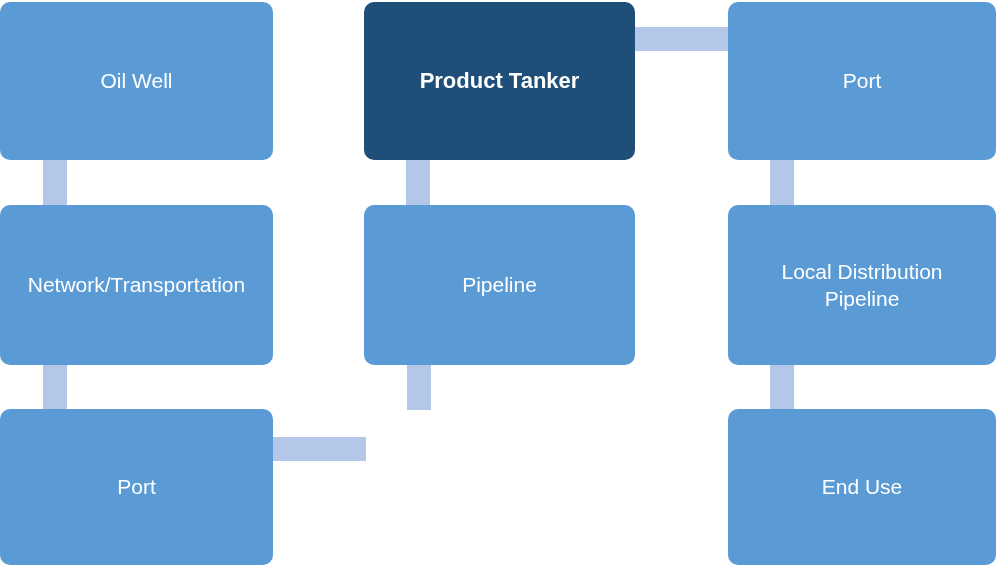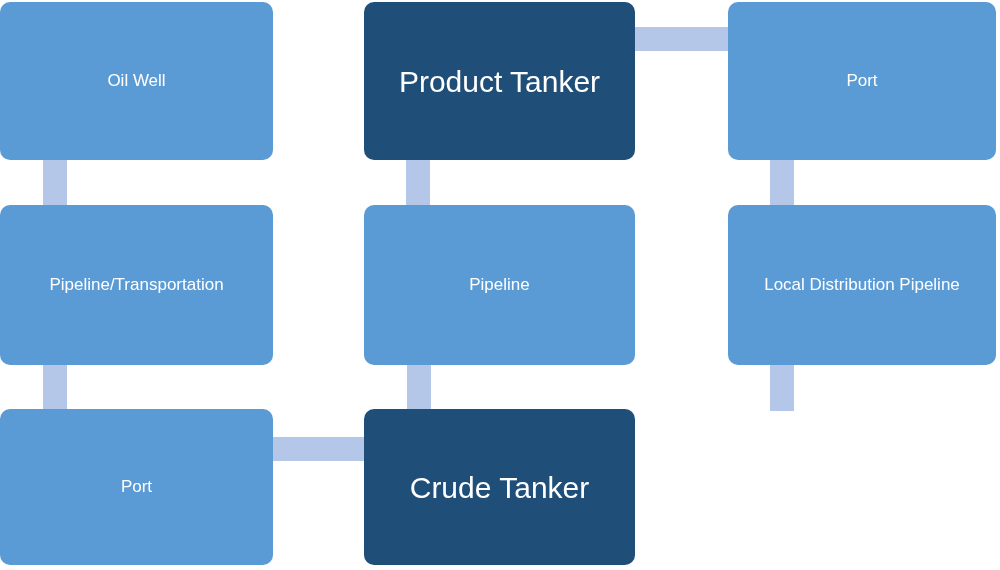--- a/index.html
+++ b/index.html
@@ -20,27 +20,27 @@
   }
   .node {
     position: absolute;
     border-radius: 10px;
     background: var(--node-fill);
     color: var(--label-color);
     display: flex;
     align-items: center;
     justify-content: center;
     text-align: center;
-    font-size: 17px;
+    font-size: 21px;
     line-height: 1.3;
   }
   .node.emphasis {
     background: var(--node-emphasis-fill);
-    font-weight: normal;
-    font-size: 30px;
+    font-weight: bold;
+    font-size: 22px;
     align-items: center;
   }
   
   .col-l { left: 0px;   width: 273px; }
   .col-m { left: 364px; width: 271px; }
   .col-r { left: 728px; width: 268px; }
   
   .row-1 { top: 2px;   height: 158px; }
   .row-2 { top: 205px; height: 160px; }
   .row-3 { top: 409px; height: 156px; }
@@ -69,36 +69,36 @@
   <div class="connector cn-d"></div>
   <div class="connector cn-e"></div>
   <div class="connector cn-f"></div>
   <div class="connector cn-g"></div>
   <div class="connector cn-h"></div>
 
   <div class="node col-l row-1">
     <span class="node-label">Oil Well</span>
   </div>
   <div class="node col-l row-2">
-    <span class="node-label nowrap">Pipeline/Transportation</span>
+    <span class="node-label nowrap">Network/Transportation</span>
   </div>
   <div class="node col-l row-3">
     <span class="node-label">Port</span>
   </div>
 
   <div class="node emphasis col-m row-1">
     <span class="node-label">Product Tanker</span>
   </div>
   <div class="node col-m row-2">
     <span class="node-label">Pipeline</span>
   </div>
-  <div class="node emphasis col-m row-3">
-    <span class="node-label">Crude Tanker</span>
-  </div>
 
   <div class="node col-r row-1">
     <span class="node-label">Port</span>
   </div>
   <div class="node col-r row-2">
     <span class="node-label wrap-narrow">Local Distribution Pipeline</span>
   </div>
+  <div class="node col-r row-3">
+    <span class="node-label">End Use</span>
+  </div>
 
 </div>
 
 </body></html>

